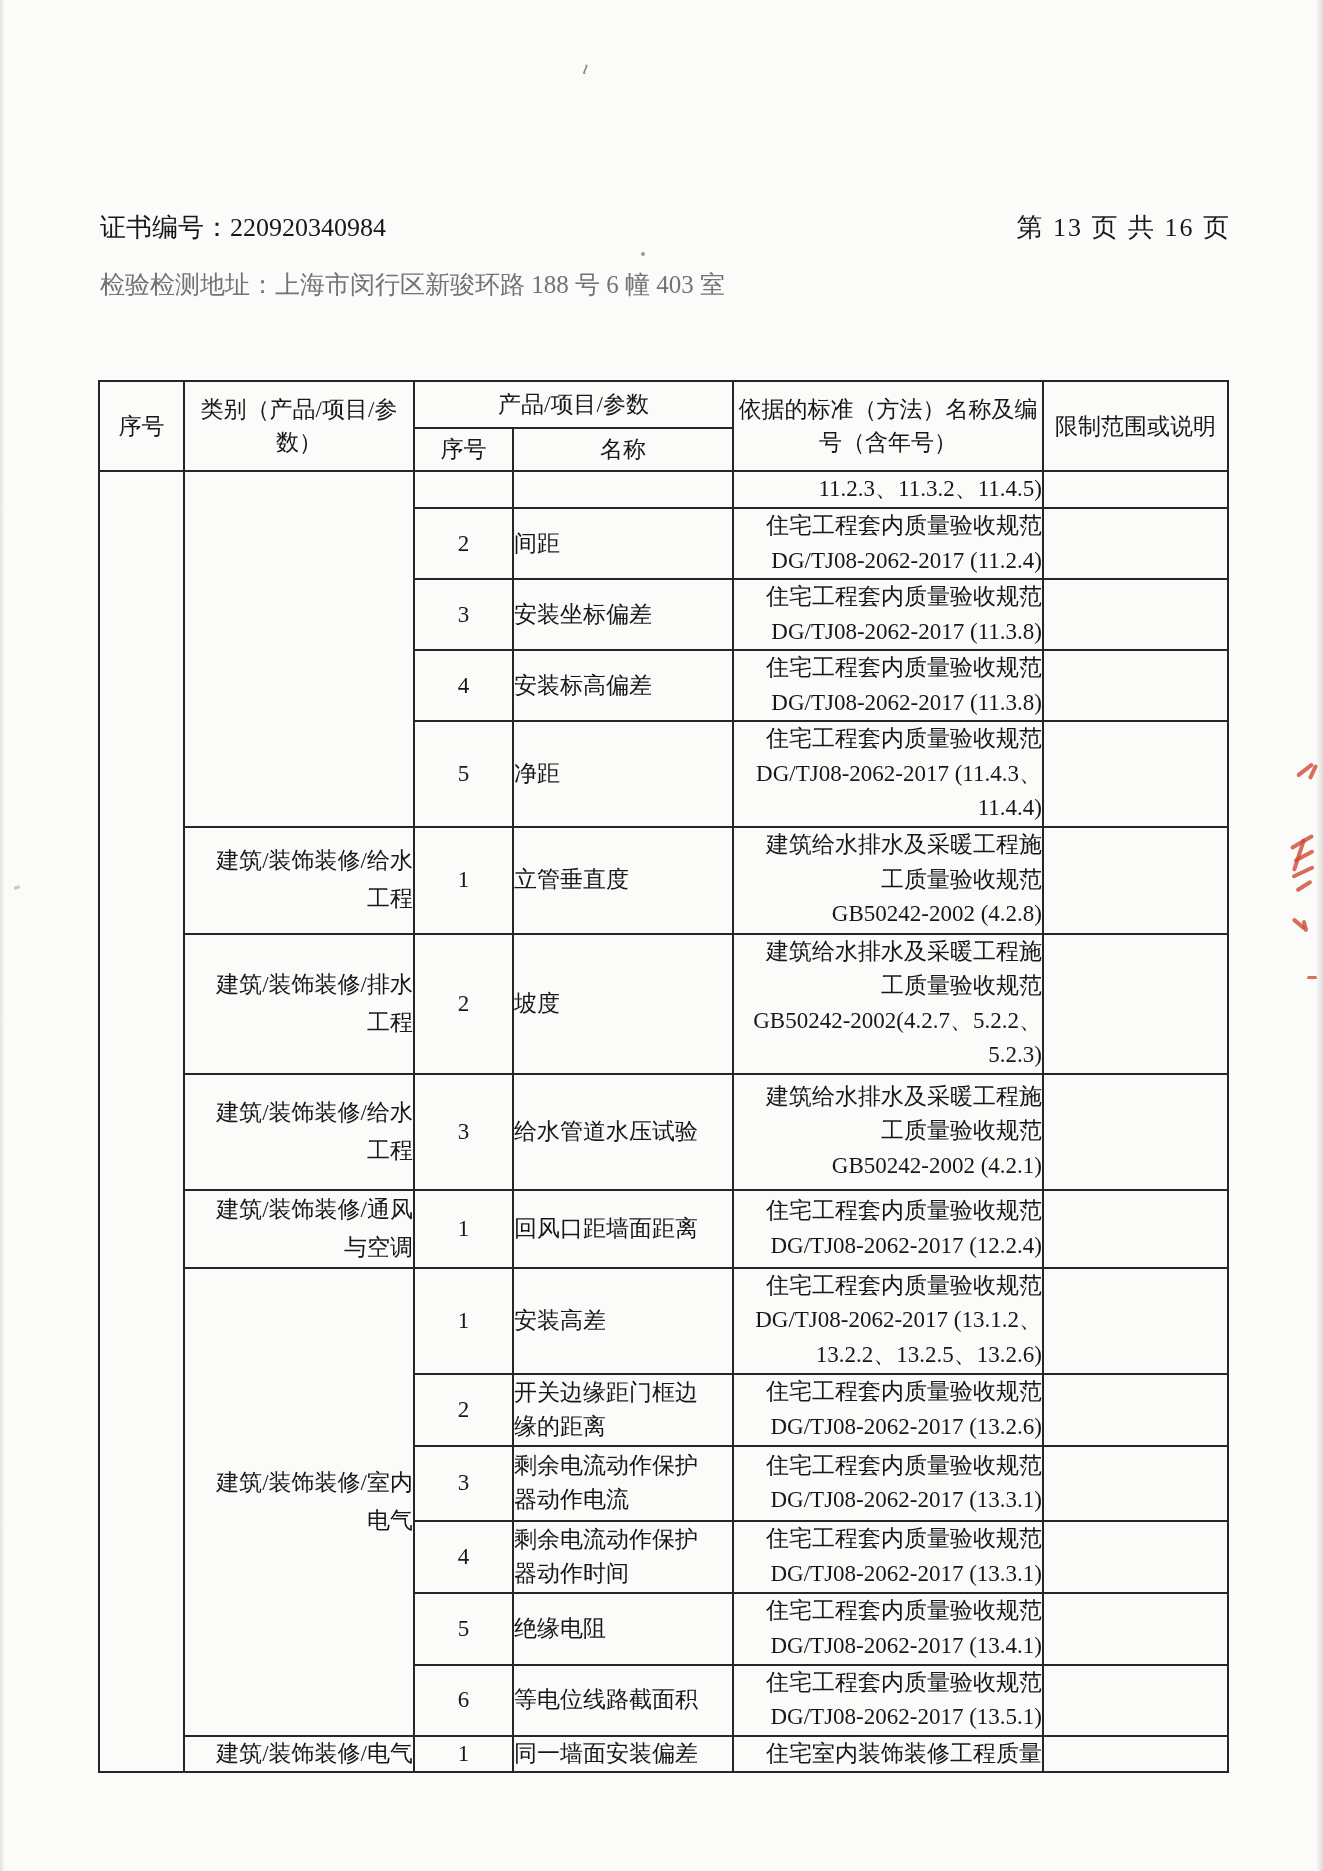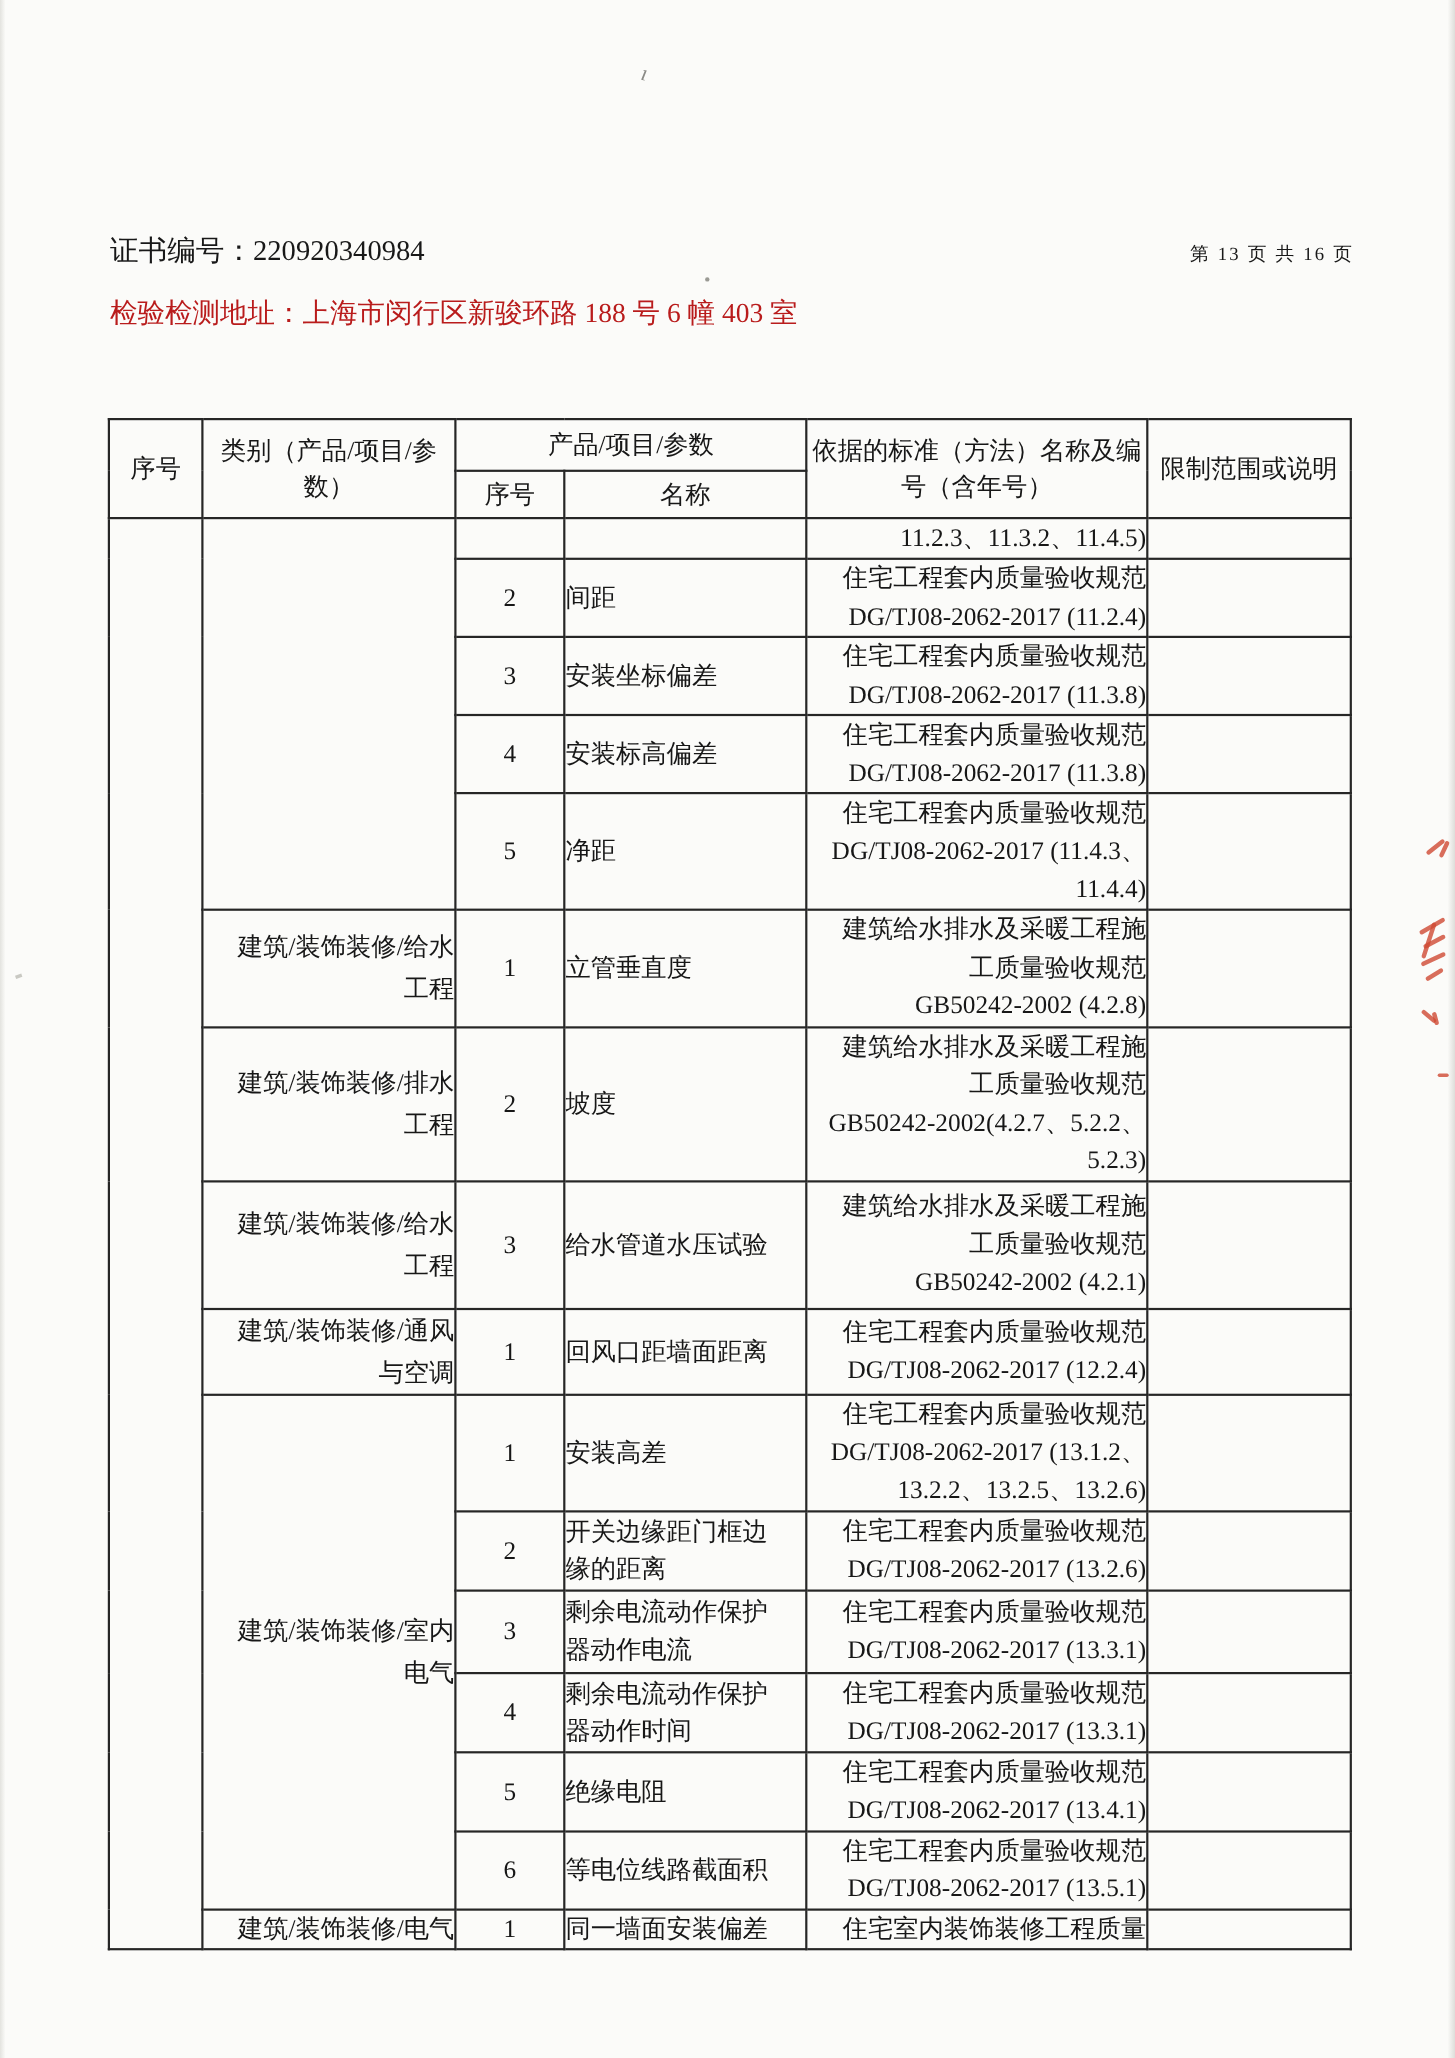--- a/index.html
+++ b/index.html
@@ -23,24 +23,24 @@
   .title{
     position:absolute;top:148px;left:0;width:100%;
     text-align:center;font-size:29px;font-weight:bold;
     letter-spacing:1px;color:#151515;
   }
   .meta-row{
     position:absolute;top:210px;left:100px;right:92px;
     display:flex;justify-content:space-between;align-items:baseline;gap:27px;
   }
   .cert{font-size:26px;color:#181818;}
-  .pageinfo{font-size:17px;color:#181818;letter-spacing:2px;}
+  .pageinfo{font-size:26px;color:#181818;letter-spacing:2px;}
   .address{
     position:absolute;top:268px;left:100px;
-    font-size:25px;color:#b91c1c;
+    font-size:25px;color:#737373;
   }
   table.cap{
     position:absolute;left:98px;top:368px;
     width:1129px;border-collapse:collapse;table-layout:fixed;
     background:transparent;
     margin-top:12px;
   }
   table.cap th,table.cap td{
     border:2px solid #262626;
     font-size:23px;font-weight:normal;color:#171717;

